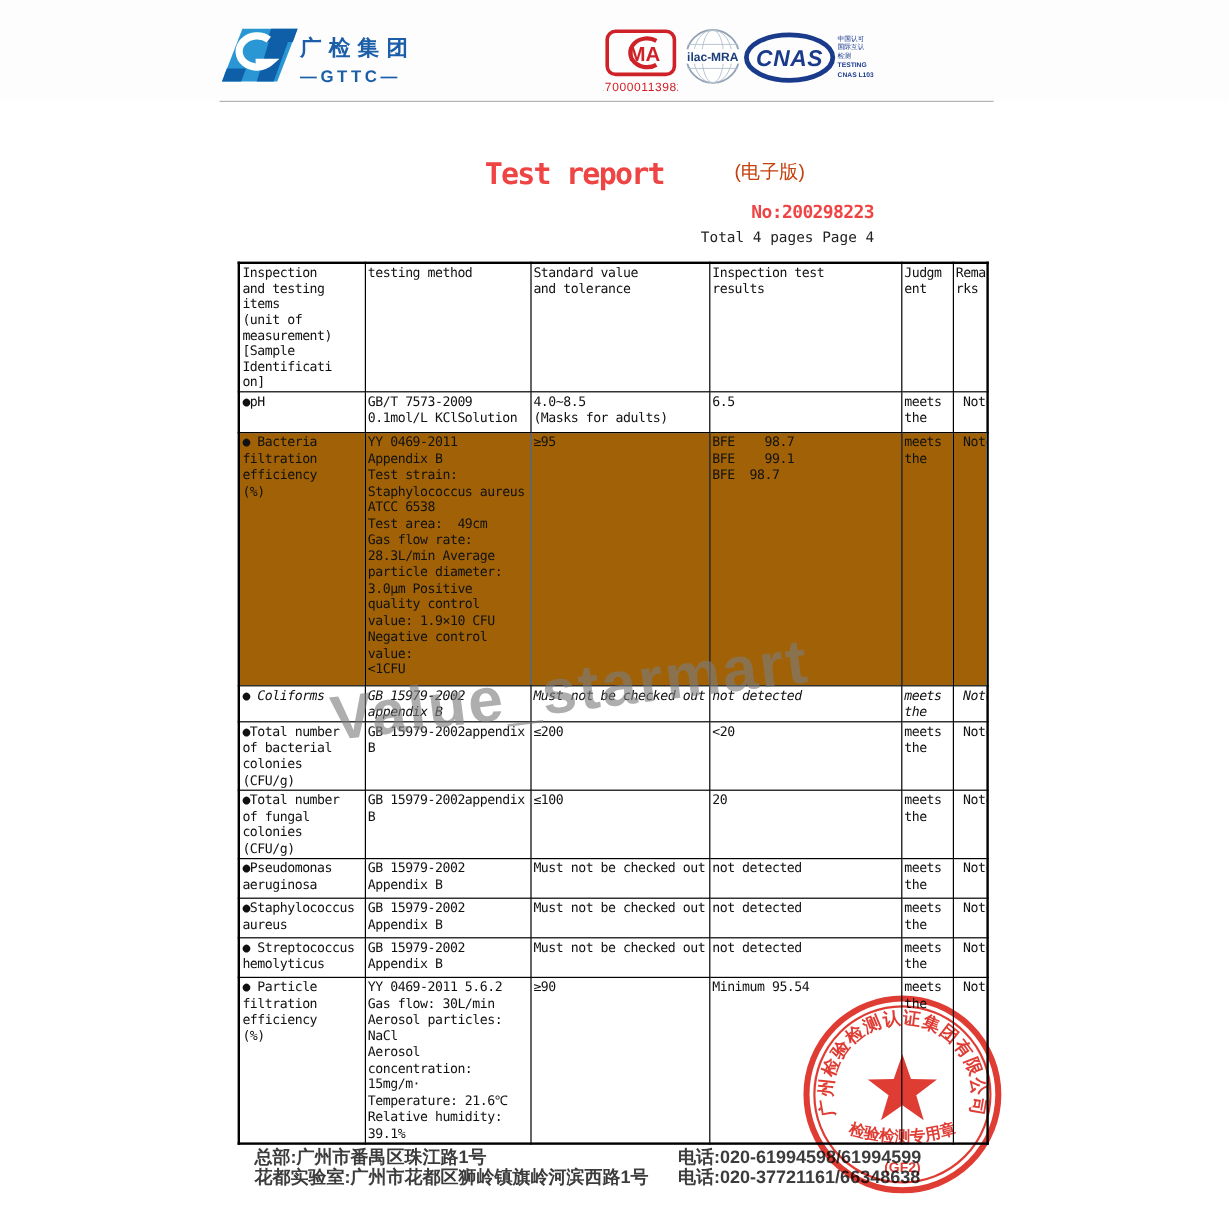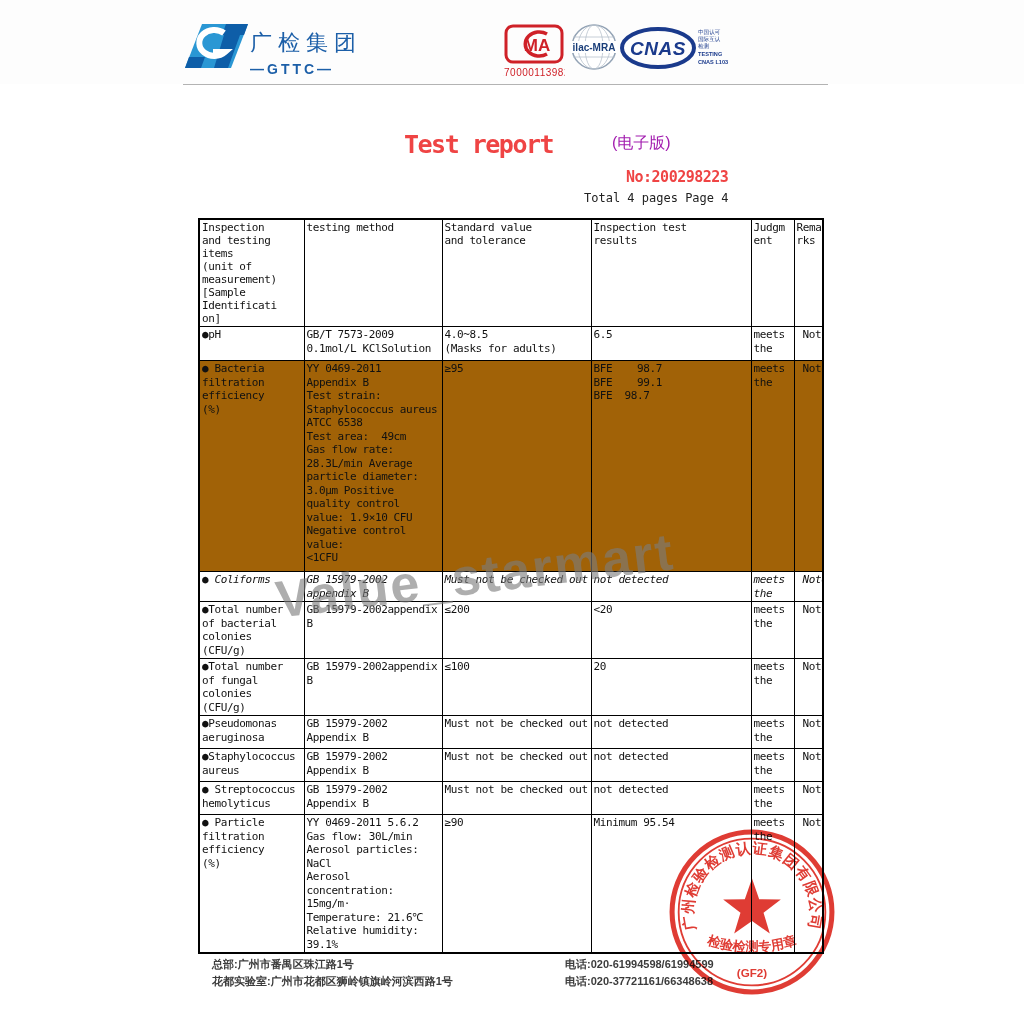--- a/index.html
+++ b/index.html
@@ -5,28 +5,28 @@
   html,body{margin:0;padding:0;}
   body{
     width:1024px;height:1024px;position:relative;background:#ffffff;
     font-family:"DejaVu Sans Mono",monospace;overflow:hidden;
   }
   
   .top-band{position:absolute;left:0;top:0;width:1024px;height:84px;background:#fdfdfd;}
   .top-divider{position:absolute;left:183px;top:84px;width:645px;height:1px;background:#b3b3b3;}
   .gttc-logo{position:absolute;left:184px;top:20px;width:230px;height:58px;}
   .gttc-text{position:absolute;left:250px;top:28px;color:#1c5fa8;font-family:"Liberation Sans",sans-serif;}
-  .gttc-cn{font-size:22px;font-weight:normal;letter-spacing:6px;white-space:nowrap;}
+  .gttc-cn{font-size:18px;font-weight:bold;letter-spacing:6px;white-space:nowrap;}
   .gttc-en{font-size:14px;font-weight:bold;letter-spacing:3px;margin-top:3px;text-align:left;}
   .cma{position:absolute;left:503px;top:24px;}
   .ilac{position:absolute;left:568px;top:22px;}
   .cnas{position:absolute;left:620px;top:22px;}
   
   .title-main{position:absolute;left:404px;top:130px;font-size:25px;font-weight:bold;letter-spacing:-1.5px;color:#ef4444;}
-  .title-edition{position:absolute;left:612px;top:133px;font-size:16px;color:#a21caf;font-family:"Liberation Sans",sans-serif;}
+  .title-edition{position:absolute;left:612px;top:133px;font-size:16px;color:#c2410c;font-family:"Liberation Sans",sans-serif;}
   .report-no{position:absolute;left:626px;top:168px;font-size:15px;font-weight:bold;color:#ef4444;letter-spacing:-0.5px;}
   .pagination{position:absolute;left:584px;top:191px;font-size:12px;color:#222;}
   
   .table-wrap{position:absolute;left:198px;top:218px;}
   .doc-table{border-collapse:collapse;table-layout:fixed;width:624px;border:2px solid #000;
     font-family:"DejaVu Sans Mono",monospace;font-size:11px;letter-spacing:-0.4px;color:#111;}
   .doc-table td,.doc-table th{border:1px solid #000;vertical-align:top;padding:1px 2px;
     white-space:pre-wrap;overflow:hidden;line-height:13.5px;font-weight:normal;text-align:left;margin-top:35px;}
   .doc-table thead th{line-height:13px;}
   .th1{text-align:center;padding-top:2px;}
@@ -38,21 +38,21 @@
   tr.hl td{background:#a16207;}
   
   .watermark{position:absolute;left:276px;top:570px;font-family:"Liberation Sans",sans-serif;
     font-size:52px;font-weight:600;letter-spacing:2px;color:rgba(125,125,125,0.62);
     transform:rotate(-7deg);transform-origin:left center;white-space:nowrap;z-index:5;pointer-events:none;}
   
   .stamp{position:absolute;left:666px;top:826px;width:172px;height:172px;z-index:6;
     mix-blend-mode:multiply;opacity:0.92;}
   
   .footer{position:absolute;top:956px;font-family:"Liberation Sans",sans-serif;
-    font-size:11px;font-weight:bold;color:#3c3c3c;line-height:17px;white-space:pre-line;}
+    font-size:15px;font-weight:bold;color:#3c3c3c;line-height:17px;white-space:pre-line;}
   .footer-left{left:212px;}
   .footer-right{left:565px;}
 </style>
 </head>
 <body>
 
 <div class="top-band"></div>
 
 <svg class="gttc-logo" viewBox="0 0 230 58">
   <polygon points="18,4 64,4 47,48 1,48" fill="#2a97d4"></polygon>

